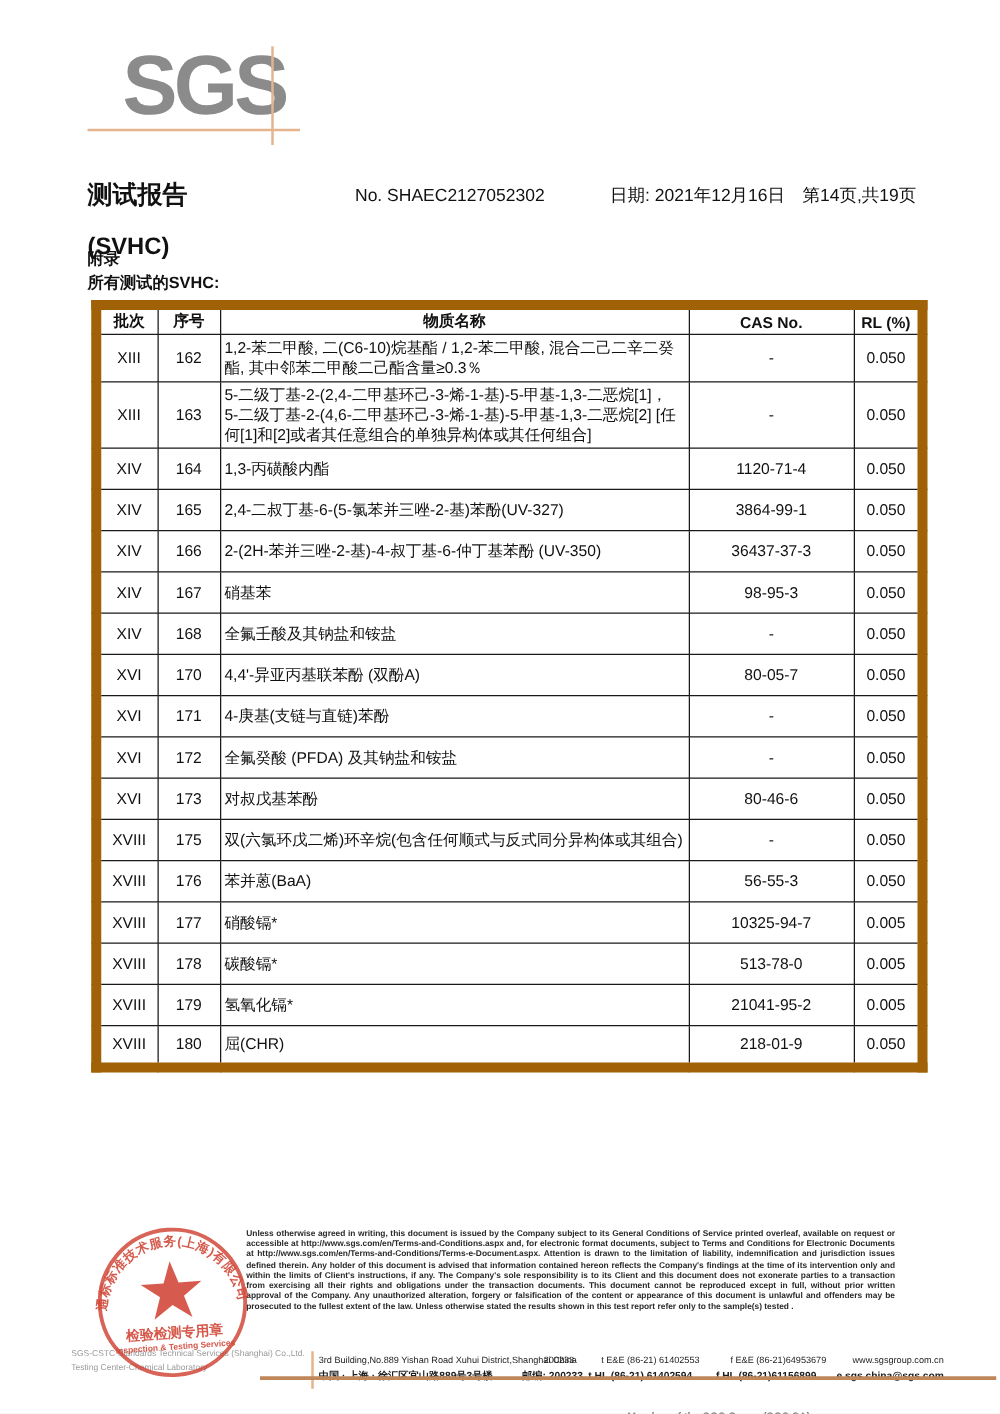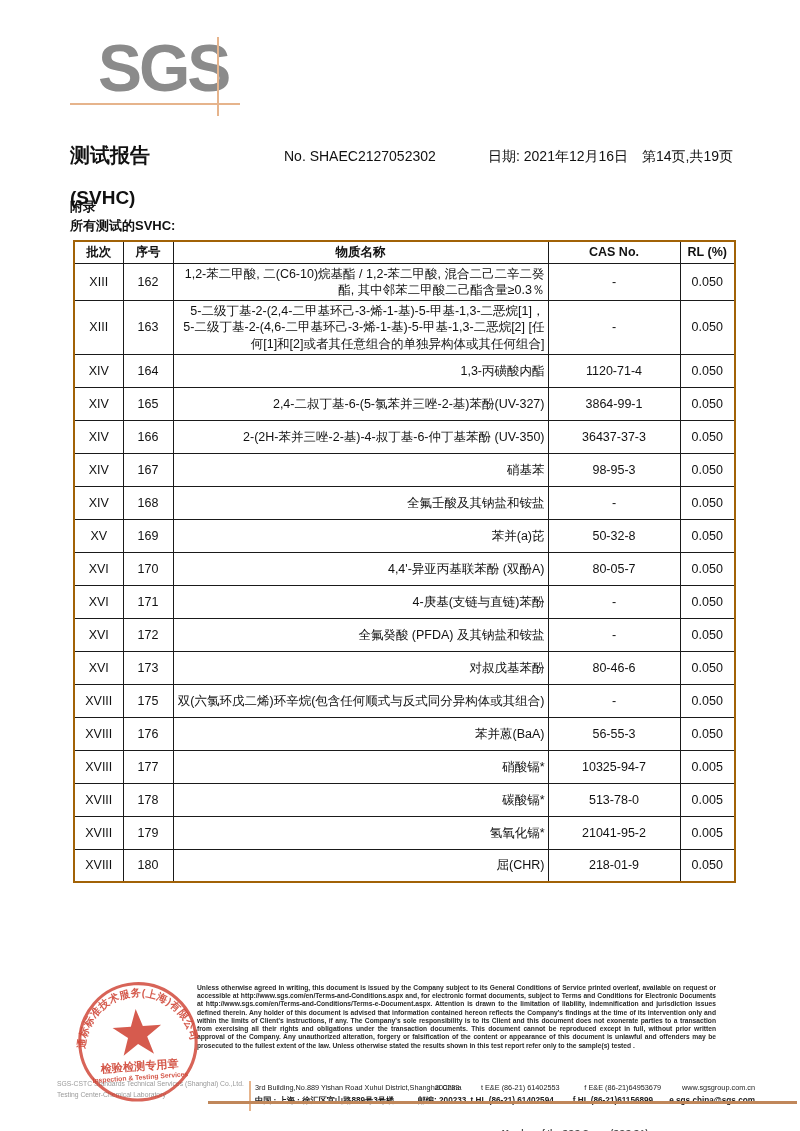--- a/index.html
+++ b/index.html
@@ -18,28 +18,28 @@
   .cross-v { position:absolute; left:217px; top:37px; width:2px; height:79px; background:#e6b48c; }
   .title-cn { position:absolute; left:70px; top:142px; font-size:20px; font-weight:bold; }
   .title-svhc { position:absolute; left:70px; top:171px; font-size:19px; font-weight:bold;margin-top:16px; }
   .annex { position:absolute; left:70px; top:198px; font-size:13px; font-weight:bold; }
   .subtitle { position:absolute; left:70px; top:217px; font-size:13px; font-weight:bold; }
   .report-no { position:absolute; left:284px; top:148px; font-size:14px; }
   .report-date { position:absolute; left:488px; top:148px; font-size:14px; }
   .report-page { position:absolute; left:642px; top:148px; font-size:14px; }
   
   .tbl-wrap { position:absolute; left:73px; top:240px; }
-  table.svhc { border-collapse:collapse; table-layout:fixed; width:661px; border:2px solid #a16207; }
+  table.svhc { border-collapse:collapse; table-layout:fixed; width:661px; border:8px solid #a16207; }
   table.svhc th, table.svhc td { border:1px solid #1a1a1a; font-size:12.5px; padding:2px 3px; }
   table.svhc th { height:22px; font-weight:bold; text-align:center; padding:1px 2px; }
   table.svhc td { height:33px; vertical-align:middle; line-height:1.3; }
   col.c-batch { width:49px; } col.c-no { width:50px; } col.c-name { width:375px; }
   col.c-cas { width:132px; } col.c-rl { width:55px; }
   td.c-center { text-align:center; }
-  td.c-name { text-align:right; padding-left:4px;margin-top:48px; }
+  td.c-name { text-align:left; padding-left:4px;margin-top:48px; }
   
   .disclaimer {
     position:absolute; left:197px; top:984px; width:519px; font-size:6.7px;
     line-height:1.23; text-align:justify; font-weight:bold; color:#2b2b2b;
   }
   .attention {
     position:absolute; left:197px; top:1061px; width:519px; font-size:7.2px;
     line-height:1.25; font-weight:bold; color:#e87511;
   }
   .addr-vline { position:absolute; left:249px; top:1081px; width:2px; height:30px; background:#e6b48c; }
@@ -131,27 +131,20 @@
           <td class="c-center">167</td>
           <td class="c-name">硝基苯</td>
           <td class="c-center">98-95-3</td>
           <td class="c-center">0.050</td>
         </tr>
           <tr style="">
           <td class="c-center">XIV</td>
           <td class="c-center">168</td>
           <td class="c-name">全氟壬酸及其钠盐和铵盐</td>
           <td class="c-center">-</td>
-          <td class="c-center">0.050</td>
-        </tr>
-          <tr style="">
-          <td class="c-center">XV</td>
-          <td class="c-center">169</td>
-          <td class="c-name">苯并(a)芘</td>
-          <td class="c-center">50-32-8</td>
           <td class="c-center">0.050</td>
         </tr>
           <tr style="">
           <td class="c-center">XVI</td>
           <td class="c-center">170</td>
           <td class="c-name">4,4'-异亚丙基联苯酚 (双酚A)</td>
           <td class="c-center">80-05-7</td>
           <td class="c-center">0.050</td>
         </tr>
           <tr style="">

